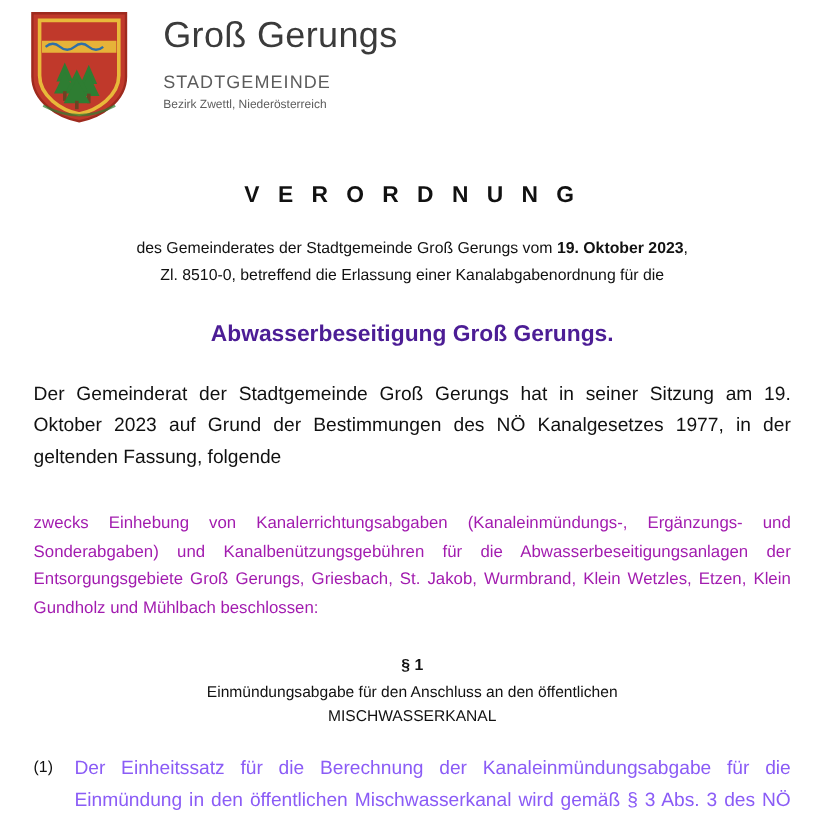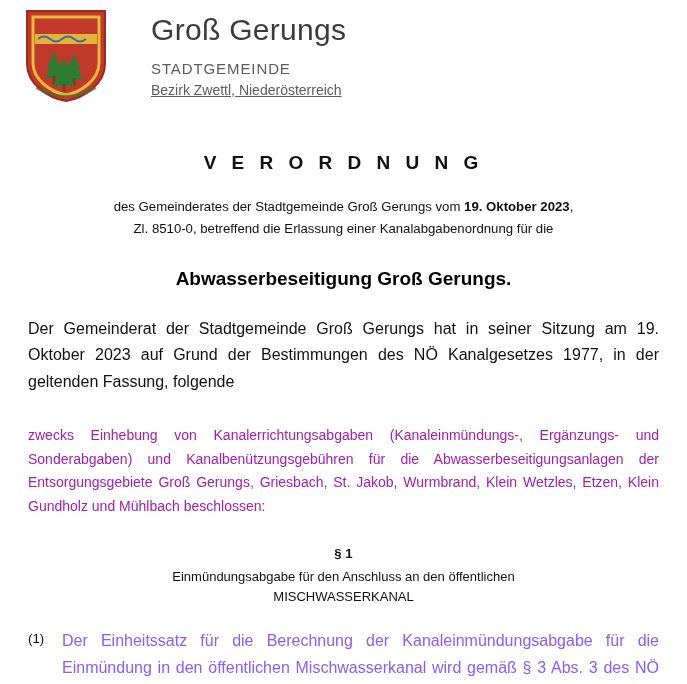--- a/index.html
+++ b/index.html
@@ -21,21 +21,20 @@
     box-sizing: border-box;
     padding: 0 22px;
   }
 
   
   .header {
     display: flex;
     align-items: flex-start;
     padding-top: 8px;
     height: 104px;
-    gap: 15px;
   }
   .crest {
     width: 84px;
     height: 96px;
     flex: 0 0 84px;
     position: relative;
     margin-left: 2px;
   }
   .crest svg { display: block; }
 
@@ -50,24 +49,23 @@
     color: #3b3b3b;
     line-height: 1.05;
   }
   .muni-sub {
     font-size: 15px;
     letter-spacing: 0.9px;
     color: #5c5c5c;
     margin-top: 14px;
   }
   .muni-district {
-    font-size: 14px;
+    font-size: 10px;
     color: #5c5c5c;
     margin-top: 5px;
-    text-decoration: underline;
   }
 
   
   .doc-title {
     text-align: center;
     font-size: 19px;
     font-weight: bold;
     letter-spacing: 5px;
     margin-top: 40px;
     color: #111;
@@ -80,21 +78,21 @@
     color: #111;
     padding: 0 30px;
   }
   .intro b { font-weight: bold; }
 
   .h-abwasser {
     text-align: center;
     font-size: 19px;
     font-weight: bold;
     margin-top: 28px;
-    color: #000000;
+    color: #4c1d95;
   }
 
   .para {
     font-size: 16px;
     line-height: 1.68;
     text-align: justify;
     margin-top: 26px;
     color: #111;
     padding: 0 6px;
   }

